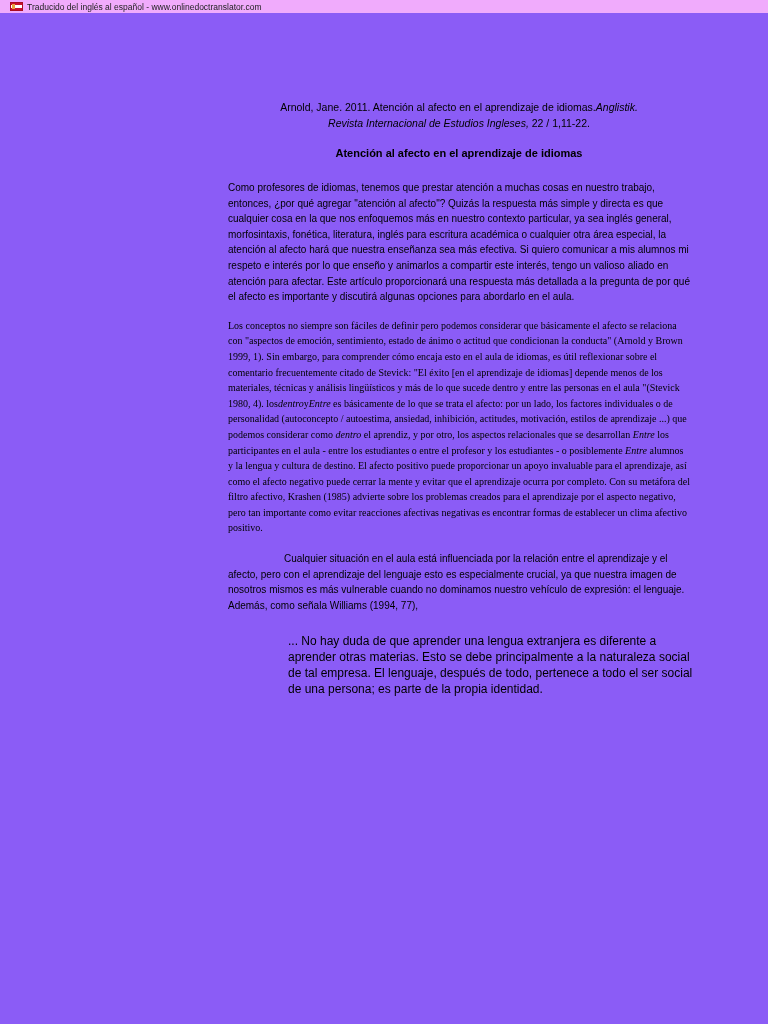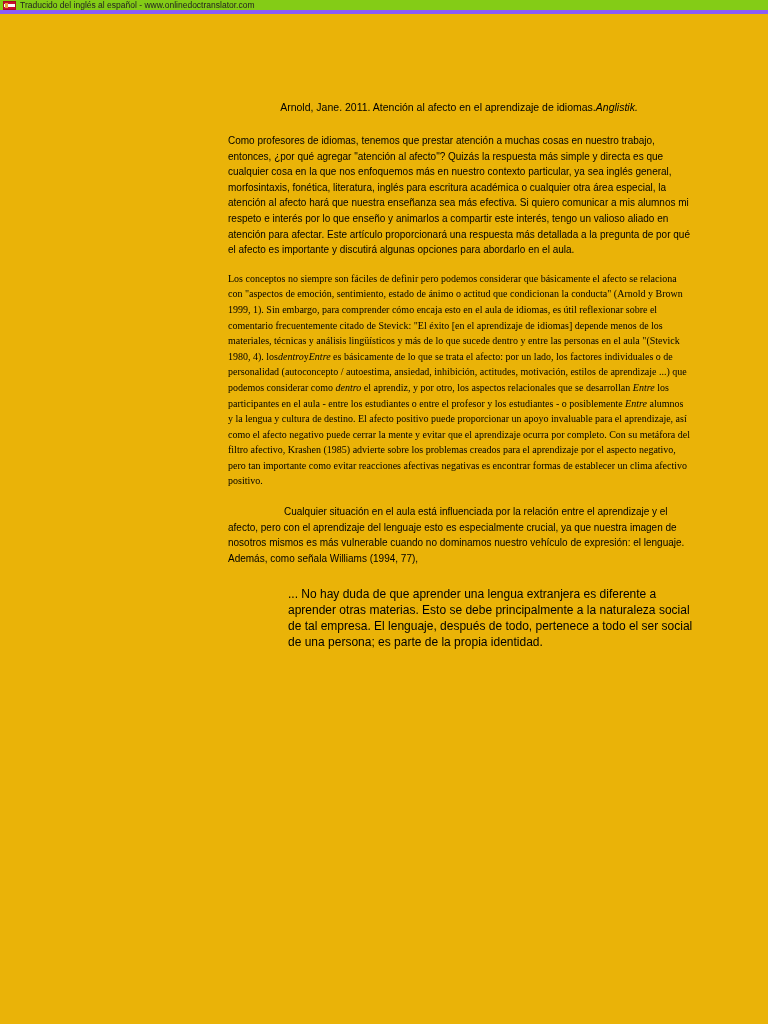--- a/index.html
+++ b/index.html
@@ -16,26 +16,26 @@
     overflow: hidden;
   }
 
   
   #translator-bar {
     position: absolute;
     top: 0;
     left: 0;
     width: 768px;
     height: 14px;
-    background: #84cc16;
-    border-bottom: 4px solid #8b5cf6;
+    background: #f0abfc;
+    border-bottom: 1px solid #8b5cf6;
     display: flex;
     align-items: center;
     gap: 4px;
-    padding-left: 3px;
+    padding-left: 10px;
     box-sizing: border-box;
   }
   #translator-bar .flag-icon {
     width: 13px;
     height: 9px;
     background: linear-gradient(to bottom, #c8102e 0 33%, #ffffff 33% 66%, #c8102e 66% 100%);
     border: 1px solid #aa0b22;
     box-sizing: border-box;
     flex: 0 0 auto;
     position: relative;
@@ -57,21 +57,21 @@
     font-family: "Liberation Sans", sans-serif;
   }
 
   
   #page {
     position: absolute;
     top: 14px;
     left: 0;
     width: 768px;
     height: 1010px;
-    background: #eab308;
+    background: #8b5cf6;
   }
 
   #doc-body {
     position: absolute;
     left: 228px;
     top: 85px;
     width: 462px;
   }
 
   .citation {
@@ -138,23 +138,25 @@
 <div id="translator-bar">
   <span class="flag-icon"></span>
   <span class="bar-text">Traducido del inglés al español - www.onlinedoctranslator.com</span>
 </div>
 
 <div id="page">
   <div id="doc-body">
 
     <div class="citation">
       <span>Arnold, Jane. 2011. Atención al afecto en el aprendizaje de idiomas.</span><em>Anglistik.</em>
+      <span class="line2"><em>Revista Internacional de Estudios Ingleses,</em><span> 22 / 1,11-22.</span></span>
     </div>
 
 
+    <div class="doc-title">Atención al afecto en el aprendizaje de idiomas</div>
 
     <p class="para abstract">Como profesores de idiomas, tenemos que prestar atención a muchas cosas en nuestro trabajo, entonces, ¿por qué agregar "atención al afecto"? Quizás la respuesta más simple y directa es que cualquier cosa en la que nos enfoquemos más en nuestro contexto particular, ya sea inglés general, morfosintaxis, fonética, literatura, inglés para escritura académica o cualquier otra área especial, la atención al afecto hará que nuestra enseñanza sea más efectiva. Si quiero comunicar a mis alumnos mi respeto e interés por lo que enseño y animarlos a compartir este interés, tengo un valioso aliado en atención para afectar. Este artículo proporcionará una respuesta más detallada a la pregunta de por qué el afecto es importante y discutirá algunas opciones para abordarlo en el aula.</p>
 
 
     <p class="para body1" id="mixed-para"><span>Los conceptos no siempre son fáciles de definir pero podemos considerar que básicamente el afecto se relaciona con "aspectos de emoción, sentimiento, estado de ánimo o actitud que condicionan la conducta" (Arnold y Brown 1999, 1). Sin embargo, para comprender cómo encaja esto en el aula de idiomas, es útil reflexionar sobre el comentario frecuentemente citado de Stevick: "El éxito [en el aprendizaje de idiomas] depende menos de los materiales, técnicas y análisis lingüísticos y más de lo que sucede dentro y entre las personas en el aula "(Stevick 1980, 4). los</span><em>dentro</em><span>y</span><em>Entre</em><span> es básicamente de lo que se trata el afecto: por un lado, los factores individuales o de personalidad (autoconcepto / autoestima, ansiedad, inhibición, actitudes, motivación, estilos de aprendizaje ...) que podemos considerar como </span><em>dentro</em><span> el aprendiz, y por otro, los aspectos relacionales que se desarrollan </span><em>Entre</em><span> los participantes en el aula - entre los estudiantes o entre el profesor y los estudiantes - o posiblemente </span><em>Entre</em><span> alumnos y la lengua y cultura de destino. El afecto positivo puede proporcionar un apoyo invaluable para el aprendizaje, así como el afecto negativo puede cerrar la mente y evitar que el aprendizaje ocurra por completo. Con su metáfora del filtro afectivo, Krashen (1985) advierte sobre los problemas creados para el aprendizaje por el aspecto negativo, pero tan importante como evitar reacciones afectivas negativas es encontrar formas de establecer un clima afectivo positivo.</span></p>
 
     <p class="para indented">Cualquier situación en el aula está influenciada por la relación entre el aprendizaje y el afecto, pero con el aprendizaje del lenguaje esto es especialmente crucial, ya que nuestra imagen de nosotros mismos es más vulnerable cuando no dominamos nuestro vehículo de expresión: el lenguaje. Además, como señala Williams (1994, 77),</p>
 
     <div class="blockquote">... No hay duda de que aprender una lengua extranjera es diferente a aprender otras materias. Esto se debe principalmente a la naturaleza social de tal empresa. El lenguaje, después de todo, pertenece a todo el ser social de una persona; es parte de la propia identidad.</div>
 

